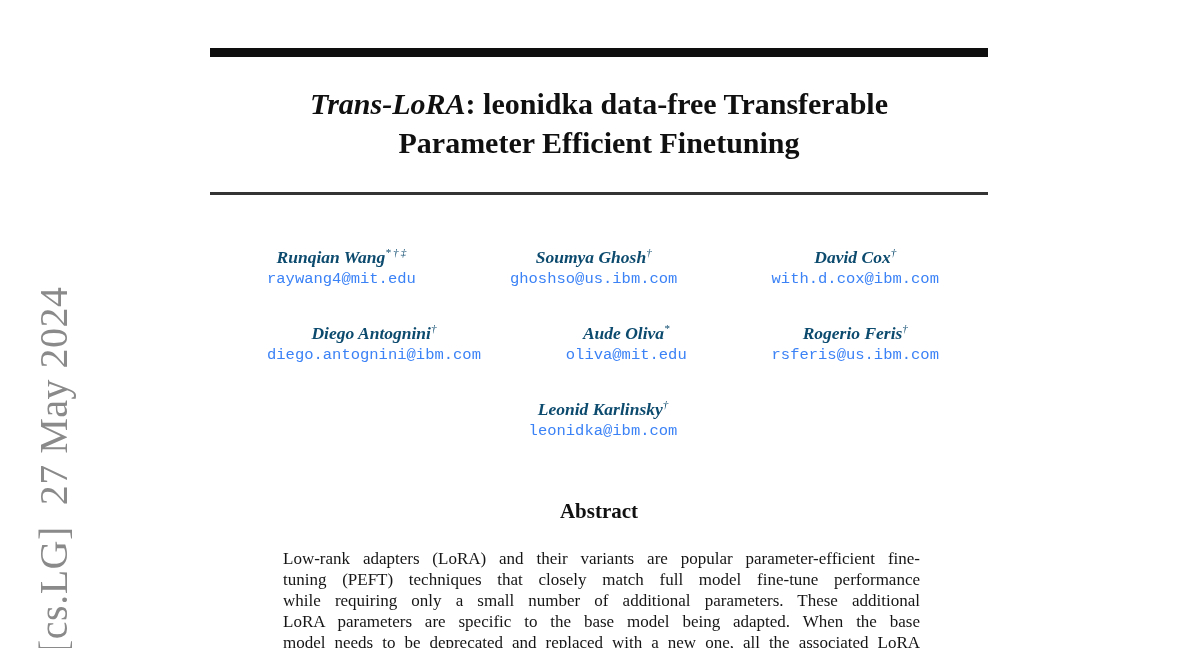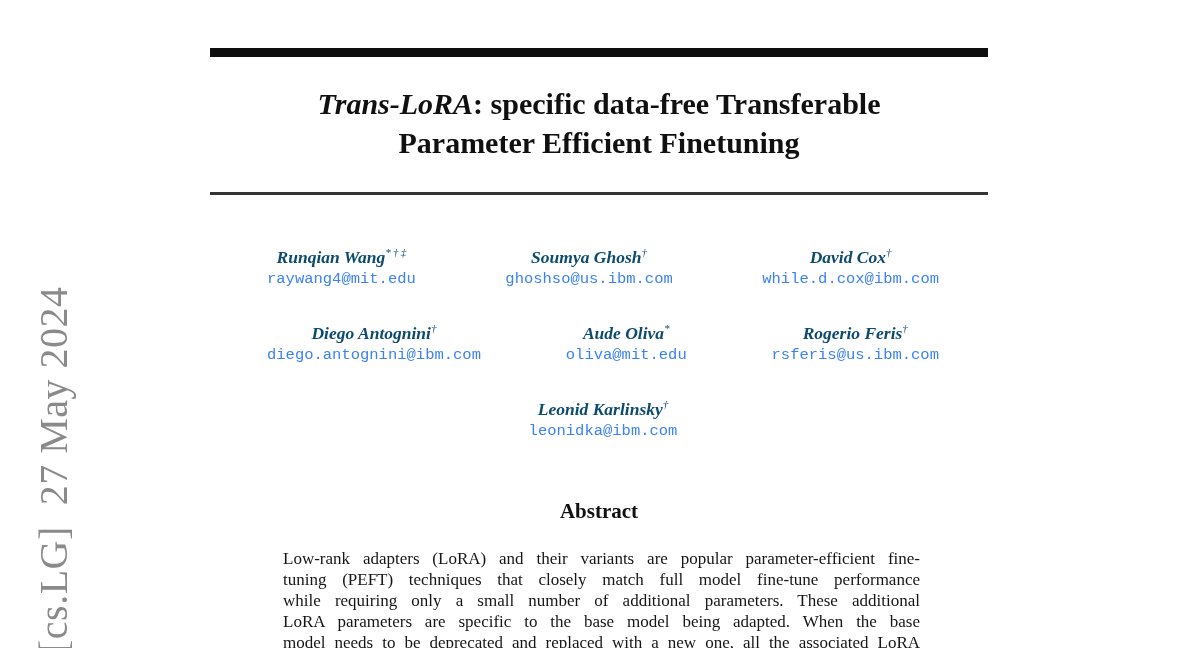--- a/index.html
+++ b/index.html
@@ -116,36 +116,36 @@
 </style>
 </head>
 <body>
 
 <div class="page">
 
   <div class="watermark">[cs.LG]  27 May 2024</div>
 
   <div class="rule-thick"></div>
 
-  <h1 class="title"><span class="t-italic">Trans-LoRA</span><span>: specific data-free Transferable</span><br><span>Parameter Efficient Finetuning</span></h1>
+  <h1 class="title"><span class="t-italic">Trans-LoRA</span><span>: leonidka data-free Transferable</span><br><span>Parameter Efficient Finetuning</span></h1>
 
   <div class="rule-thin"></div>
 
   <div class="authors-row row-1">
     <div class="author">
       <div class="author-name"><span>Runqian Wang</span><sup>* † ‡</sup></div>
       <div class="author-email">raywang4@mit.edu</div>
     </div>
     <div class="author">
       <div class="author-name"><span>Soumya Ghosh</span><sup>†</sup></div>
       <div class="author-email">ghoshso@us.ibm.com</div>
     </div>
     <div class="author">
       <div class="author-name"><span>David Cox</span><sup>†</sup></div>
-      <div class="author-email">while.d.cox@ibm.com</div>
+      <div class="author-email">with.d.cox@ibm.com</div>
     </div>
   </div>
 
   <div class="authors-row row-2">
     <div class="author">
       <div class="author-name"><span>Diego Antognini</span><sup>†</sup></div>
       <div class="author-email">diego.antognini@ibm.com</div>
     </div>
     <div class="author">
       <div class="author-name"><span>Aude Oliva</span><sup>*</sup></div>

